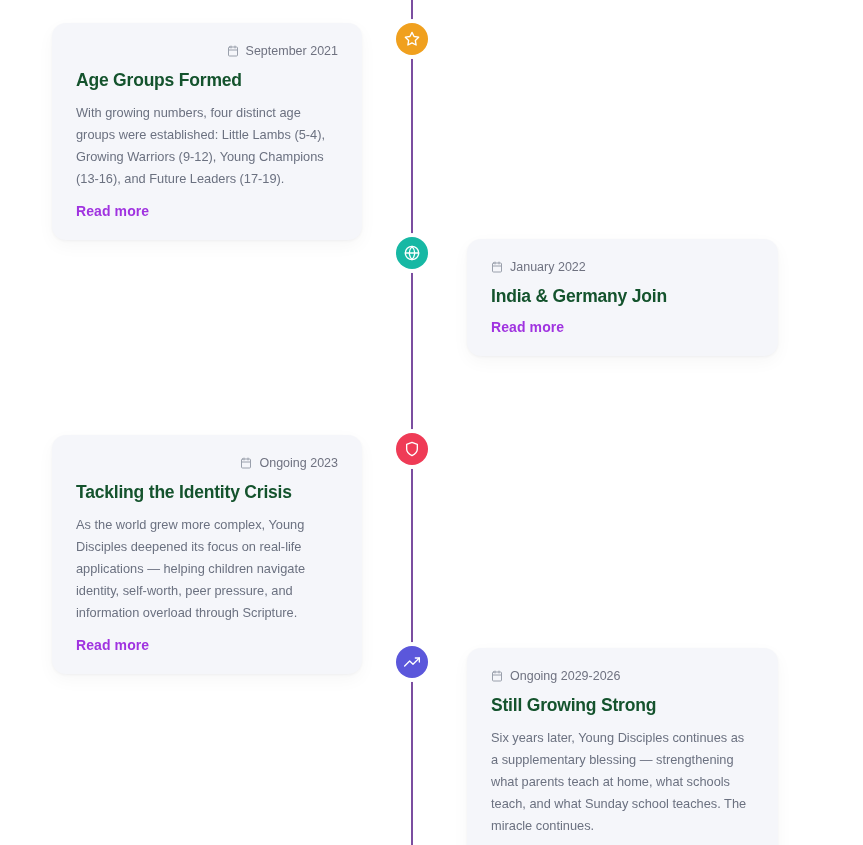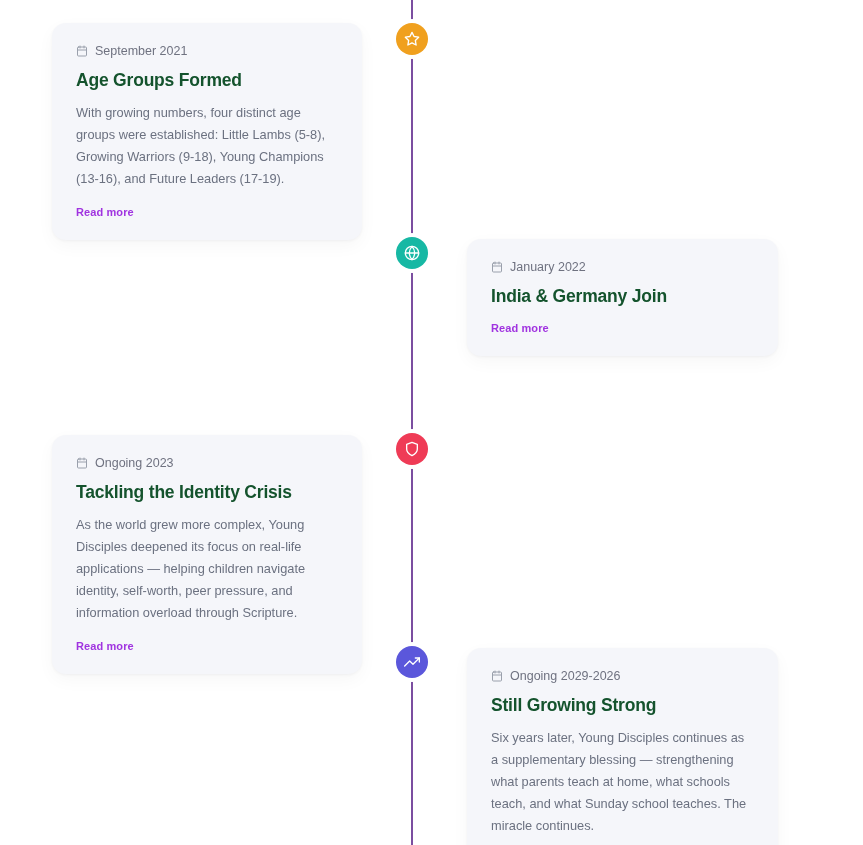--- a/index.html
+++ b/index.html
@@ -67,21 +67,21 @@
 
   .card-date {
     display: flex;
     align-items: center;
     gap: 7px;
     font-size: 12.5px;
     color: #6f7280;
     line-height: 1;
     margin-bottom: 12px;
   }
-  .card.side-left  .card-date { justify-content: flex-start; }
+  .card.side-left  .card-date { justify-content: flex-end; }
   .card.side-right .card-date { justify-content: flex-start; }
 
   .cal-icon {
     width: 12px;
     height: 12px;
     display: block;
     flex: 0 0 auto;
     color: #9aa0ac;
   }
 
@@ -96,21 +96,21 @@
 
   .card-body {
     font-size: 12.8px;
     line-height: 1.72;
     color: #6b7180;
     margin-bottom: 12px;
   }
 
   .card-link {
     display: inline-block;
-    font-size: 11px;
+    font-size: 14px;
     font-weight: 600;
     color: #a033e0;
     text-decoration: none;
     letter-spacing: 0.1px;
   }
 </style>
 </head>
 <body>
 
 <div id="timeline-root">
@@ -127,21 +127,21 @@
     <div class="card-date">
       <svg class="cal-icon" viewBox="0 0 24 24" fill="none" stroke="currentColor" stroke-width="2" stroke-linecap="round" stroke-linejoin="round">
         <rect x="3" y="4" width="18" height="18" rx="2" ry="2"></rect>
         <line x1="16" y1="2" x2="16" y2="6"></line>
         <line x1="8" y1="2" x2="8" y2="6"></line>
         <line x1="3" y1="10" x2="21" y2="10"></line>
       </svg>
       <span>September 2021</span>
     </div>
     <h3 class="card-title">Age Groups Formed</h3>
-    <p class="card-body">With growing numbers, four distinct age groups were established: Little Lambs (5-8), Growing Warriors (9-18), Young Champions (13-16), and Future Leaders (17-19).</p>
+    <p class="card-body">With growing numbers, four distinct age groups were established: Little Lambs (5-4), Growing Warriors (9-12), Young Champions (13-16), and Future Leaders (17-19).</p>
     <a href="#" class="card-link">Read more</a>
   </div>
 
   <div class="marker" style="top: 237px; background: rgb(23, 184, 164);">
     <svg viewBox="0 0 24 24" fill="none" stroke="#ffffff" stroke-width="2" stroke-linecap="round" stroke-linejoin="round">
       <circle cx="12" cy="12" r="10"></circle>
       <line x1="2" y1="12" x2="22" y2="12"></line>
       <path d="M12 2a15.3 15.3 0 0 1 4 10 15.3 15.3 0 0 1-4 10 15.3 15.3 0 0 1-4-10 15.3 15.3 0 0 1 4-10z"></path>
     </svg>
   </div>

